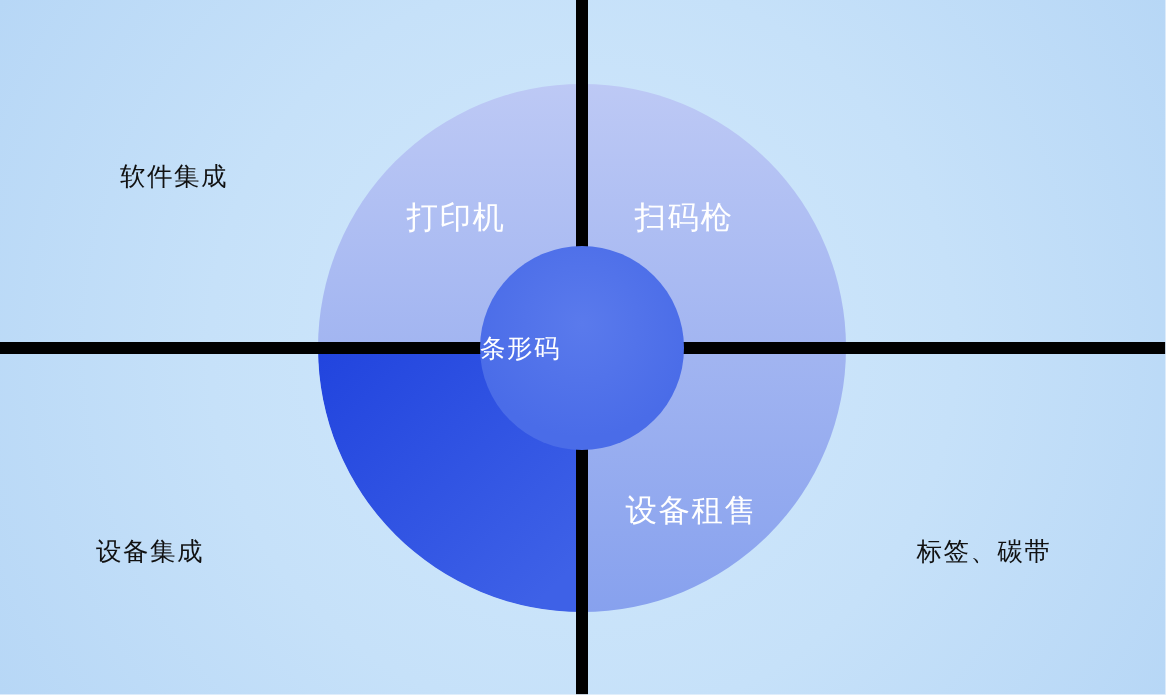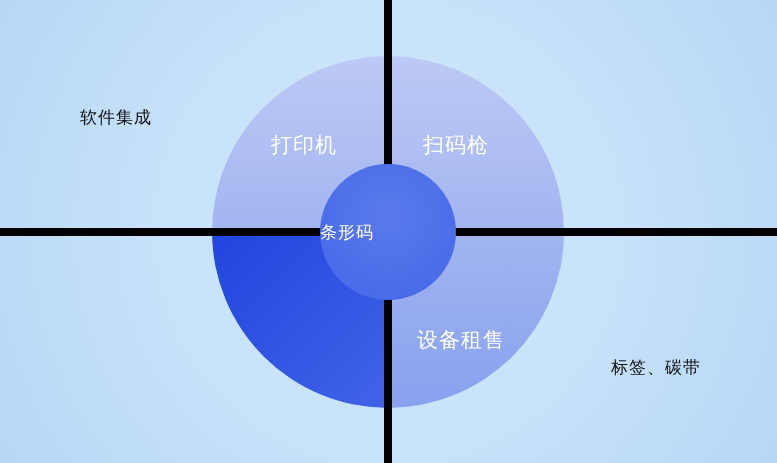--- a/index.html
+++ b/index.html
@@ -126,15 +126,16 @@
 
   <div class="ring-label tl">打印机</div>
   <div class="ring-label tr">扫码枪</div>
   <div class="ring-label br">设备租售</div>
 
   <div class="center-circle">
     <span>条形码</span>
   </div>
 
   <div class="corner-label tl">软件集成</div>
+  <div class="corner-label bl">设备集成</div>
   <div class="corner-label br">标签、碳带</div>
 
 </div>
 
 </body></html>

